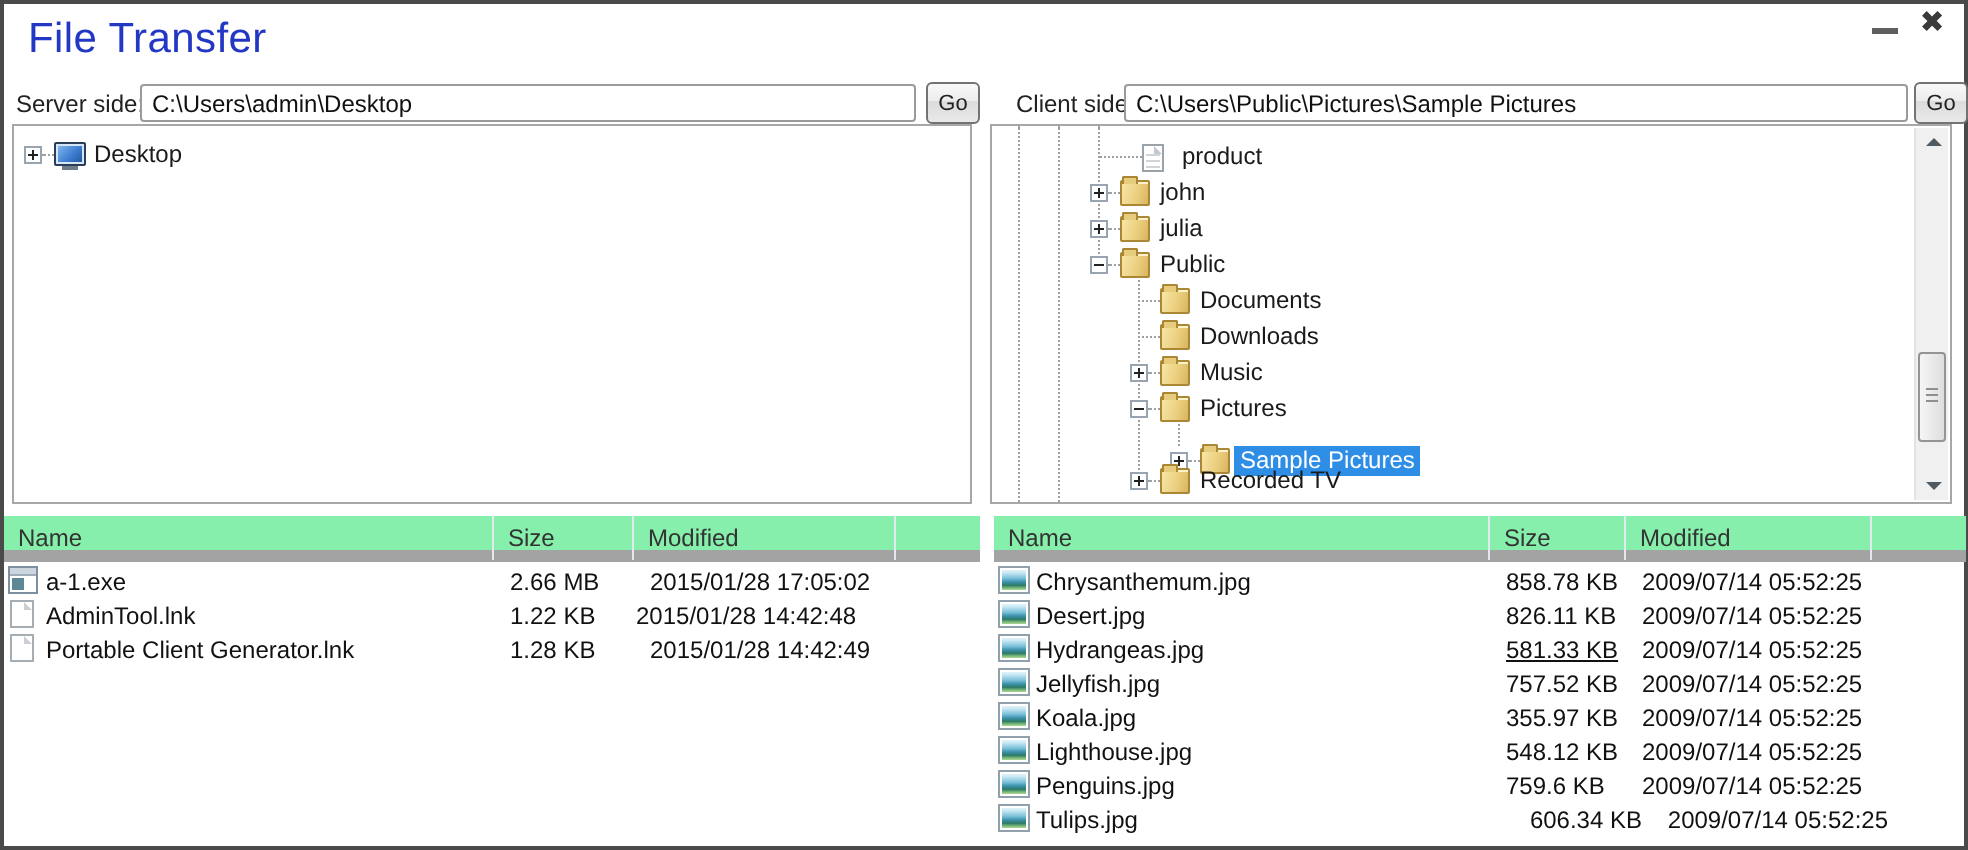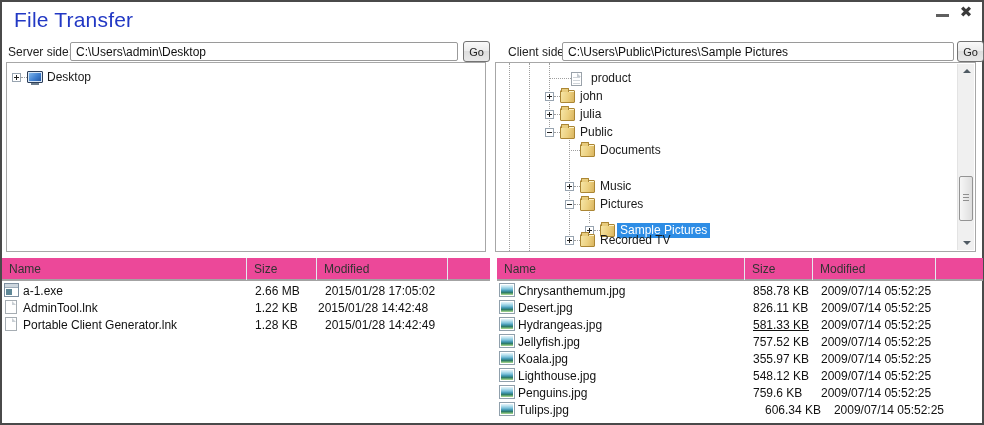--- a/index.html
+++ b/index.html
@@ -49,21 +49,21 @@
   .sb-arrow.up { top:0; } .sb-arrow.up::before { top:5px; border-bottom-color:#4f5a63; border-top-width:0; }
   .sb-arrow.down { bottom:0; } .sb-arrow.down::before { bottom:5px; border-top-color:#4f5a63; border-bottom-width:0; }
   .sb-thumb { position:absolute; left:1px; width:14px; top:112px; height:45px; border:1px solid #949494; border-radius:2px;
     background:linear-gradient(90deg,#f6f6f6,#dedede); cursor:grab; }
   .sb-thumb::before { content:''; position:absolute; left:3px; right:3px; top:17px; height:9px;
     background:repeating-linear-gradient(#8f8f8f 0 1px,transparent 1px 3px); }
   
   .flist { position:absolute; top:258px; bottom:2px; overflow:hidden; }
   .flist.server { left:2px; width:488px; }
   .flist.client { left:497px; width:486px; }
-  .fhead { position:absolute; top:0; left:0; right:0; height:23px; border-bottom:2px solid #a3a3a3; background:#ec4899; }
+  .fhead { position:absolute; top:0; left:0; right:0; height:23px; border-bottom:6px solid #a3a3a3; background:#86efac; }
   .fcol { position:absolute; top:0; height:22px; line-height:22px; font-size:12px; color:#333; padding-left:7px; border-right:1px solid #e4e9ef; cursor:pointer; }
   .frows { position:absolute; top:25px; left:0; right:0; bottom:0; }
   .frow { position:absolute; left:0; right:0; height:17px; font-size:12px; color:#111; cursor:default; }
   .fcell { position:absolute; top:1px; white-space:nowrap; overflow:hidden; }
   .fname-text { position:absolute; left:21px; top:1px; white-space:nowrap; }
   
   .ficon { position:absolute; left:2px; top:0px; width:16px; height:14px; }
   .ficon.image { border:1px solid #90a0ac; background:
       linear-gradient(#f2fafc 0%,#cdeaf4 18%,#7cc2da 42%,#3d92ae 58%,#2d7a64 72%,#8cc57e 86%,#d9eec9 100%);
       box-shadow:inset 0 0 0 1px #fff; }
@@ -132,20 +132,25 @@
         <span class="hdots" style="left: 58px; width: 6px;"></span>
         <span class="expander minus" style="left: 49px;"></span>
         <span class="ticon folder" style="left: 64px;"></span>
         <span class="tlabel" style="left: 81px;">Public</span>
       </div>
       <div class="trow" style="top: 79px;">
         <span class="hdots" style="left: 73px; width: 11px;"></span>
         <span class="ticon folder" style="left: 84px;"></span>
         <span class="tlabel" style="left: 101px;">Documents</span>
       </div>
+      <div class="trow" style="top: 97px;">
+        <span class="hdots" style="left: 73px; width: 11px;"></span>
+        <span class="ticon folder" style="left: 84px;"></span>
+        <span class="tlabel" style="left: 101px;">Downloads</span>
+      </div>
       <div class="trow" style="top: 115px;">
         <span class="hdots" style="left: 78px; width: 6px;"></span>
         <span class="expander plus" style="left: 69px;"></span>
         <span class="ticon folder" style="left: 84px;"></span>
         <span class="tlabel" style="left: 101px;">Music</span>
       </div>
       <div class="trow" style="top: 133px;">
         <span class="hdots" style="left: 78px; width: 6px;"></span>
         <span class="expander minus" style="left: 69px;"></span>
         <span class="ticon folder" style="left: 84px;"></span>

